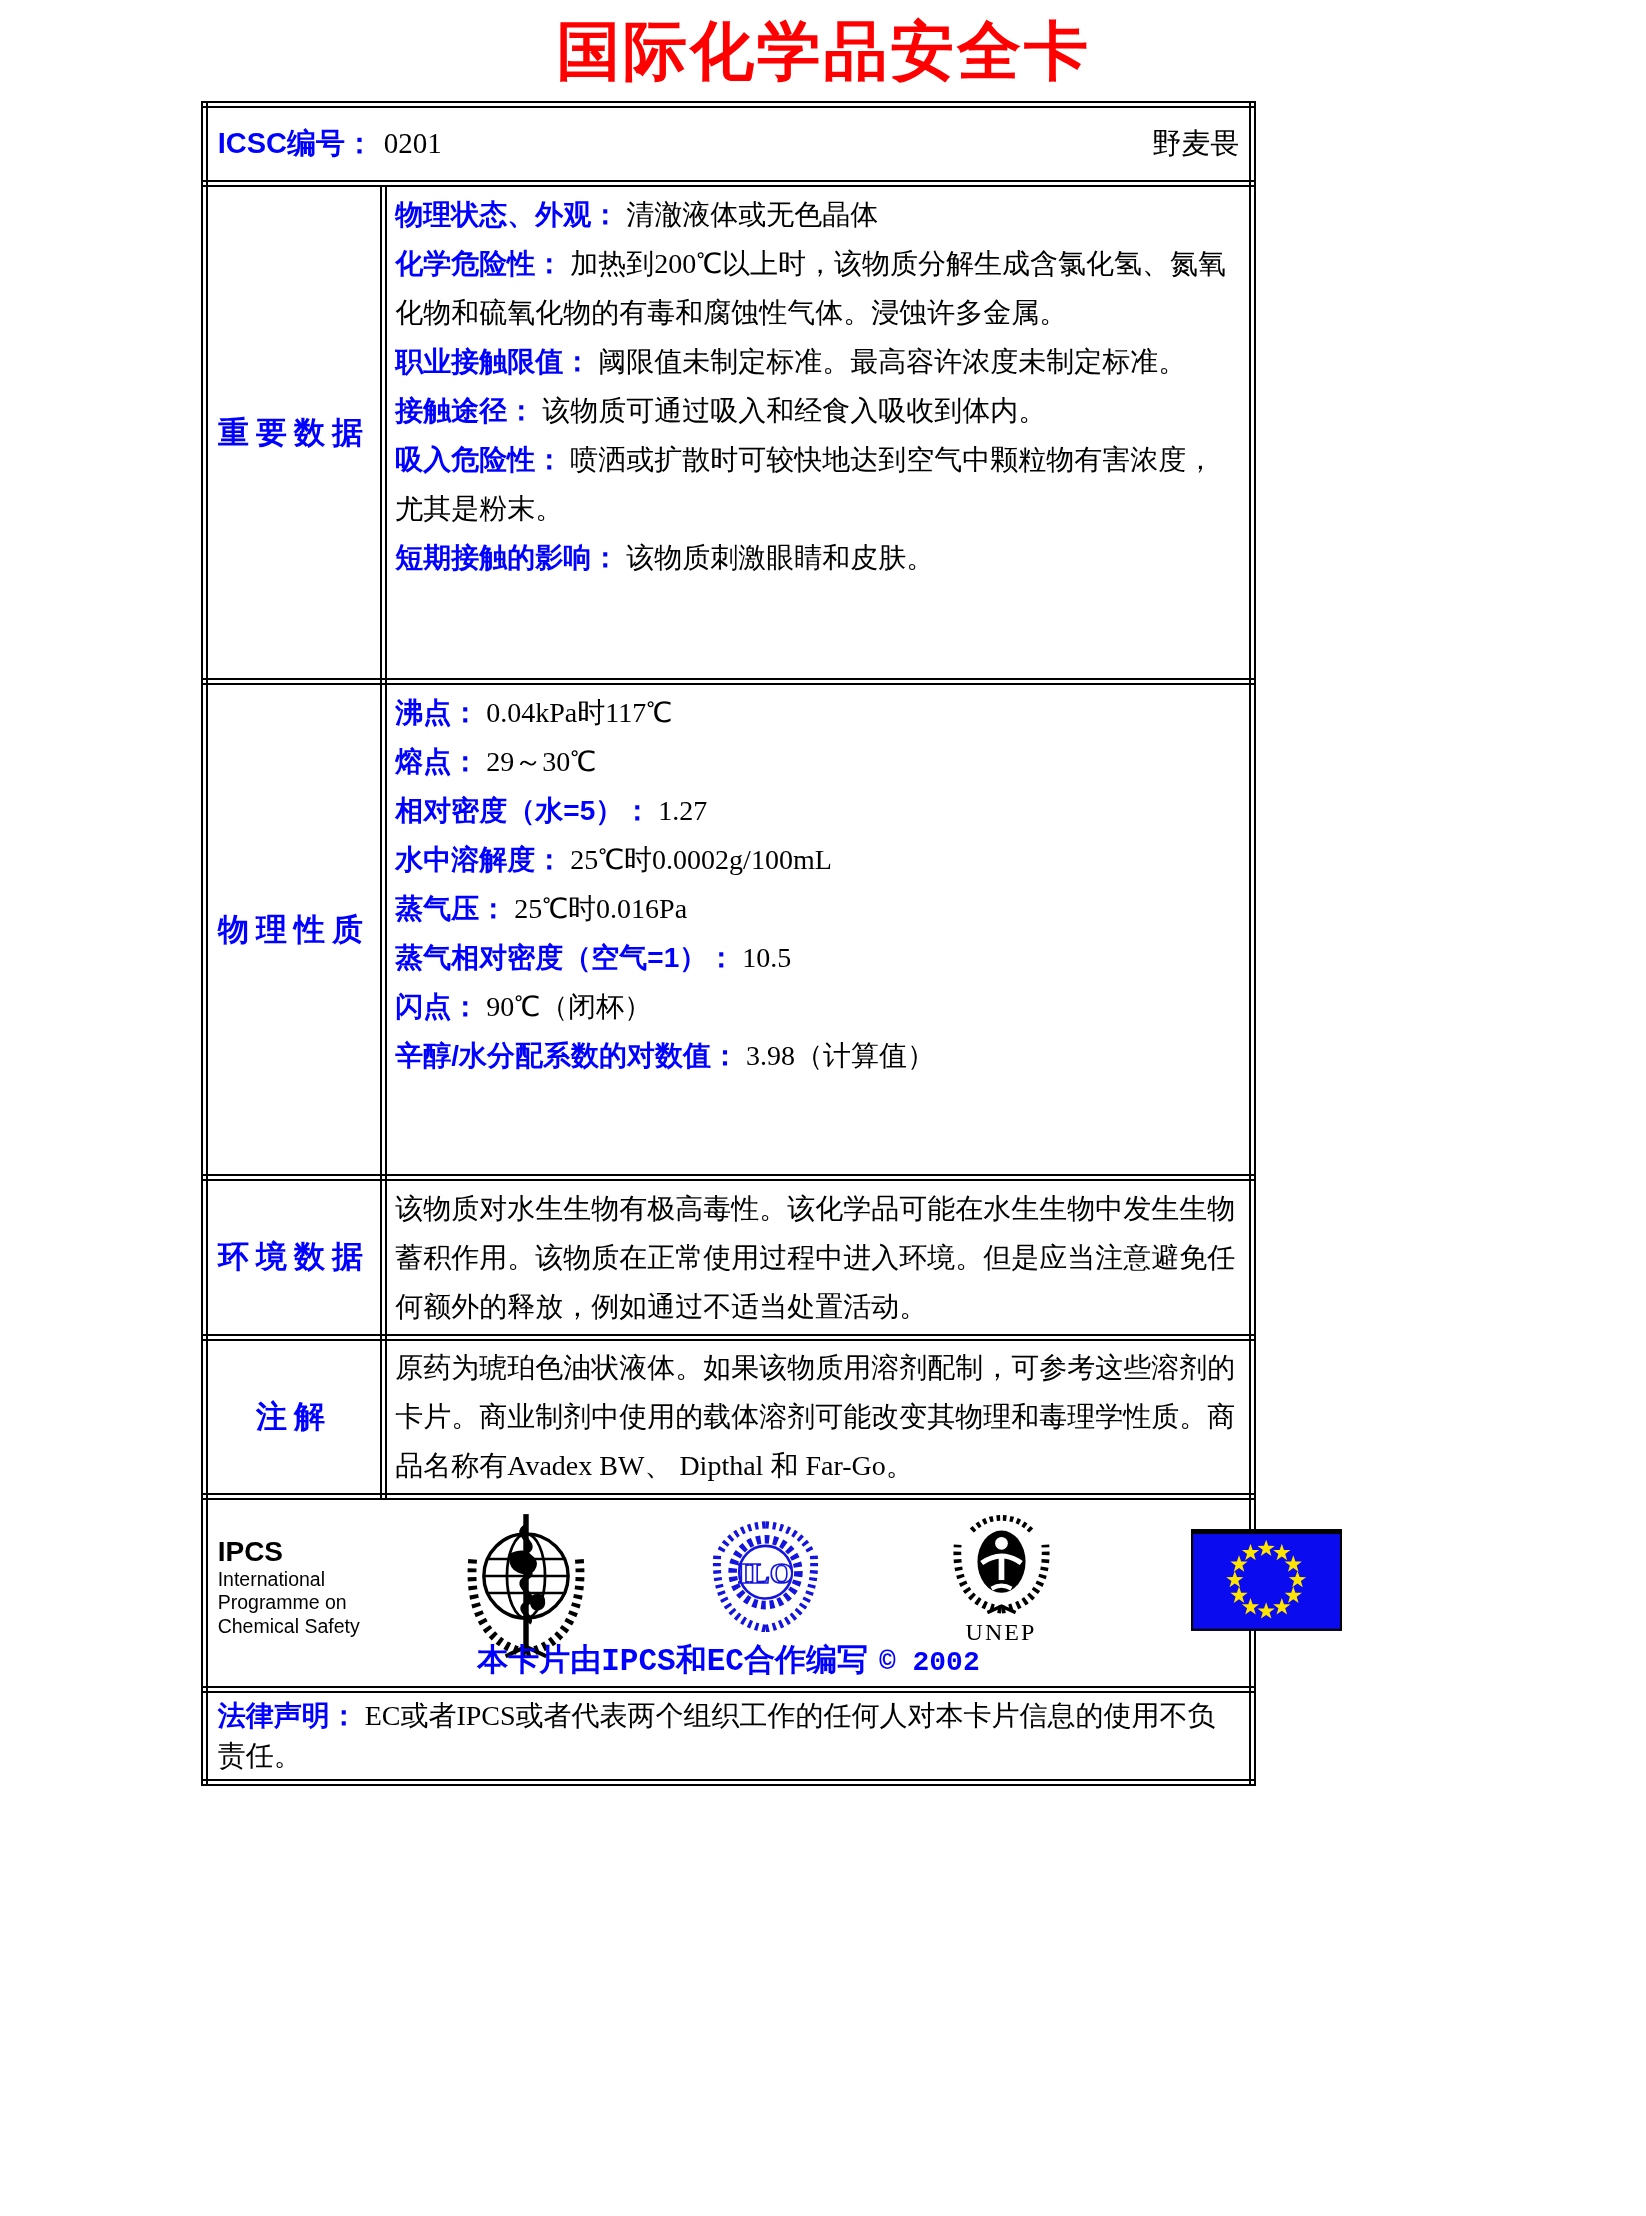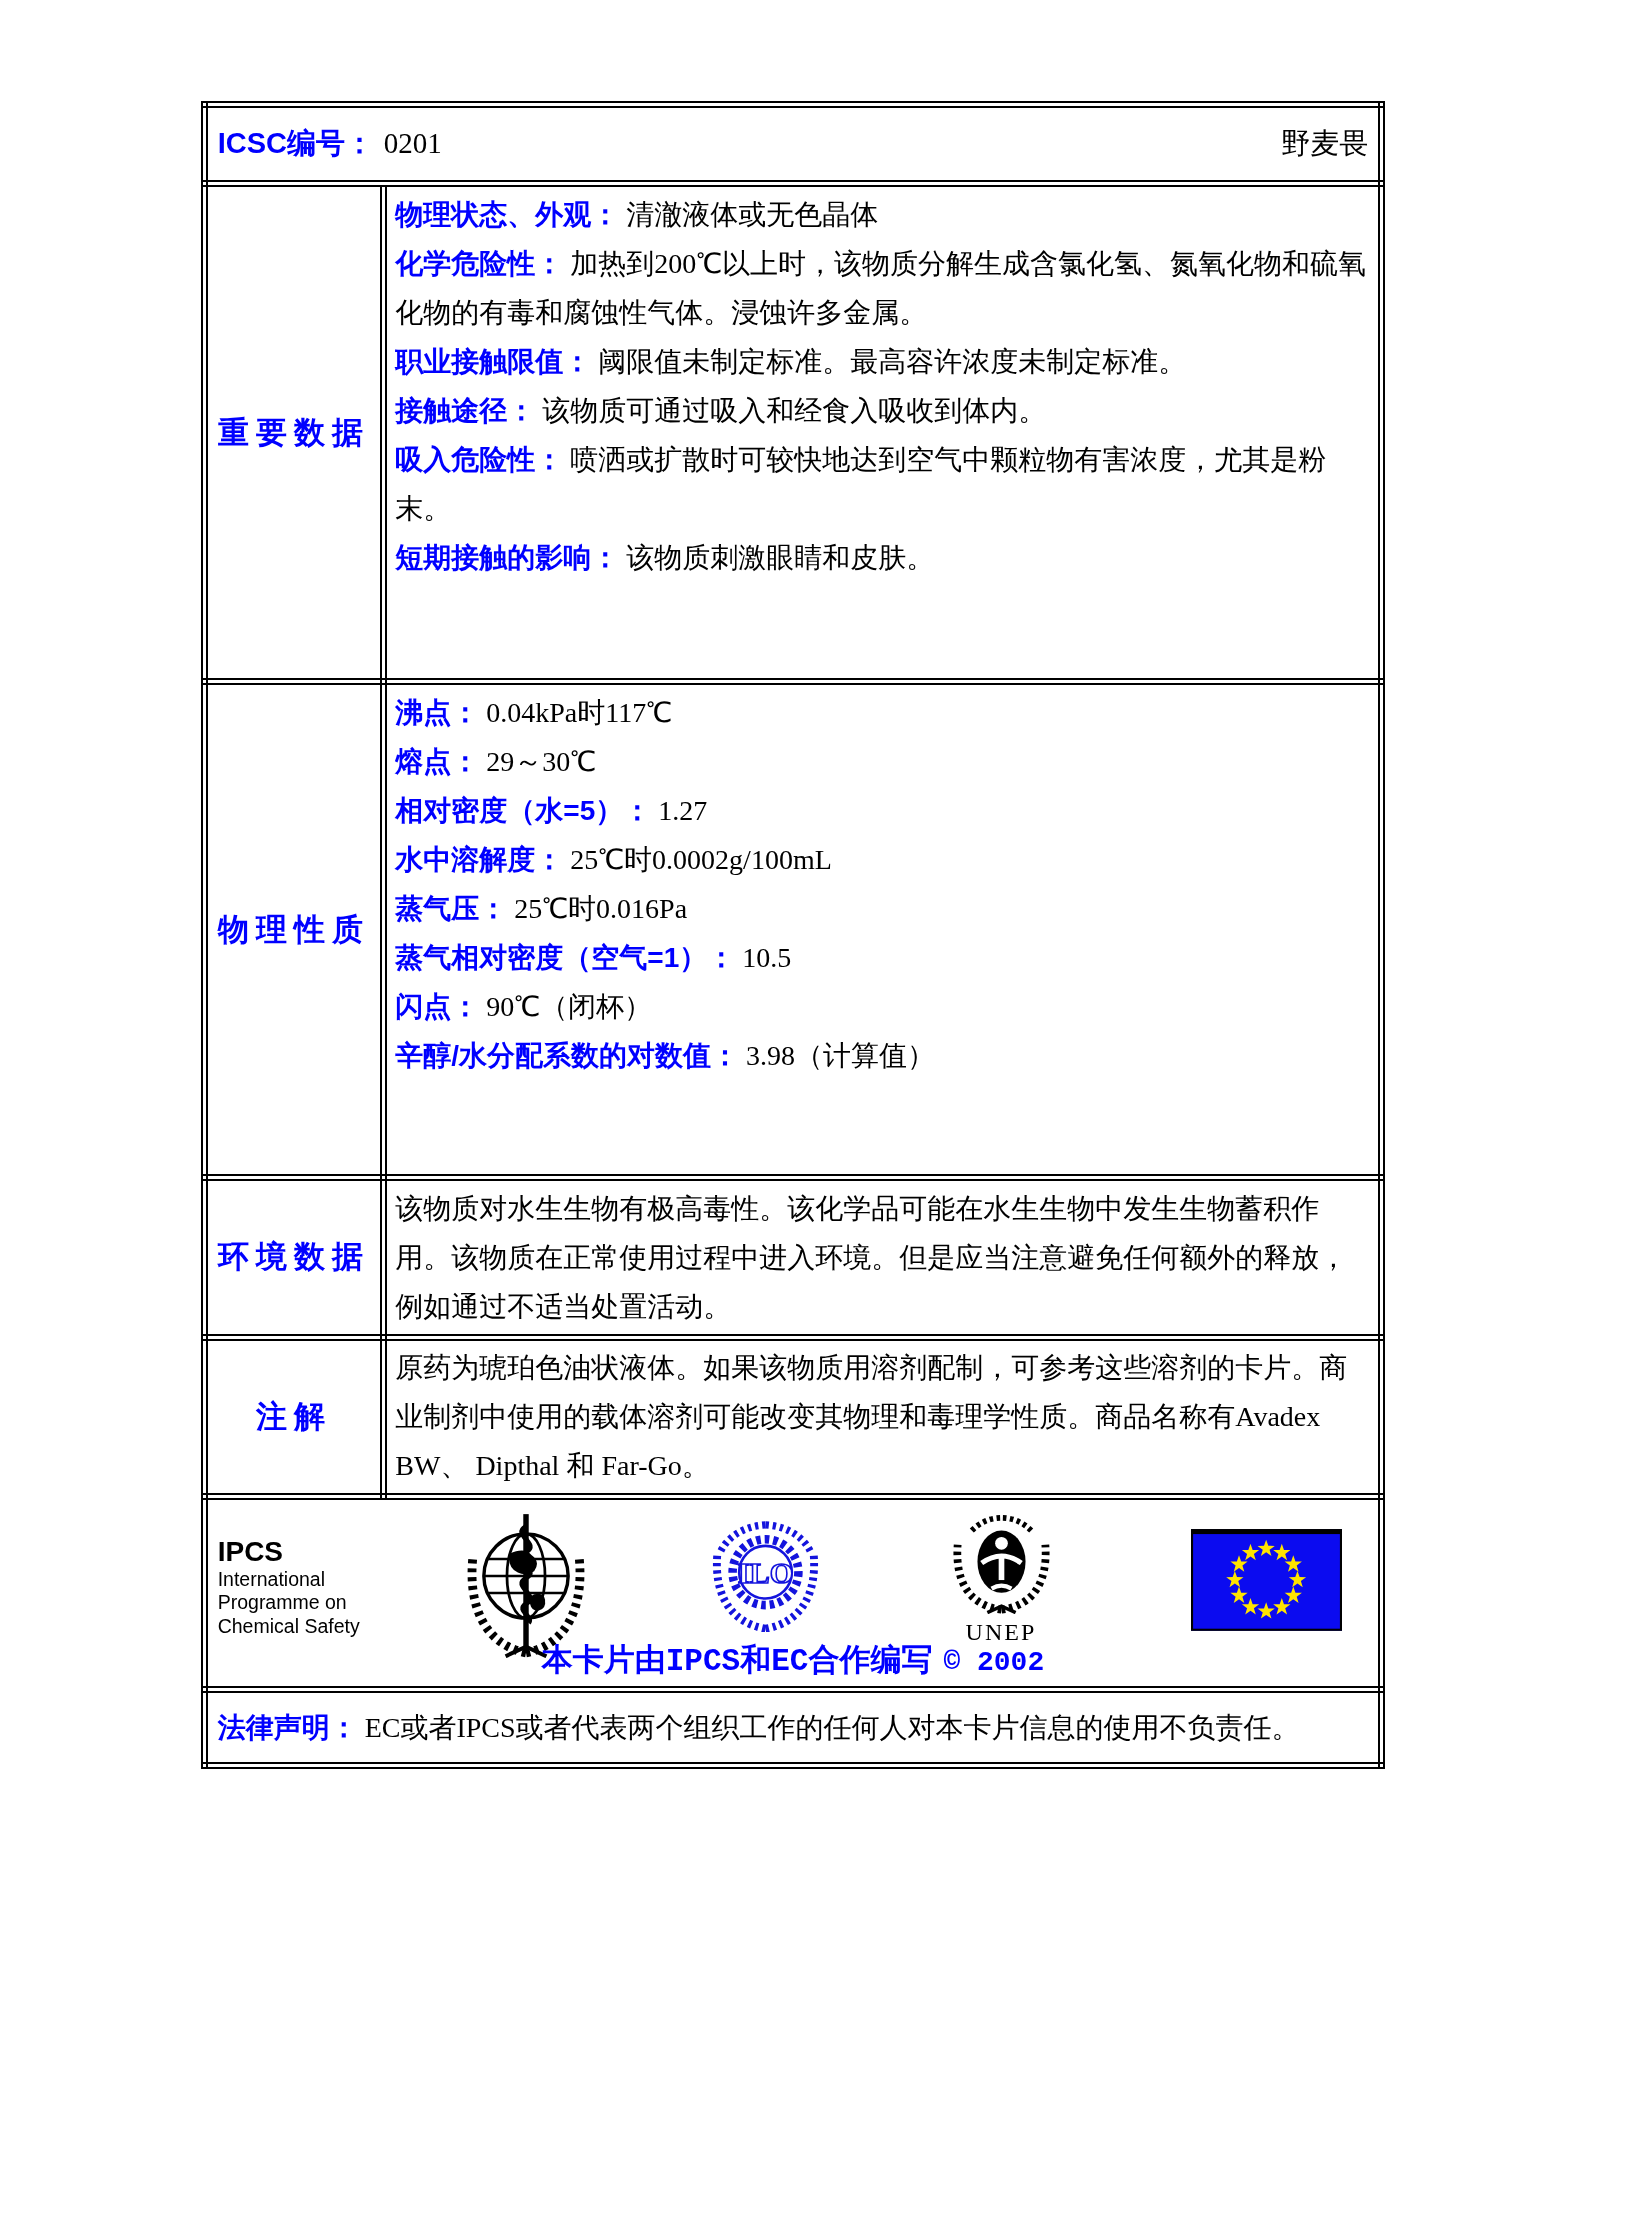--- a/index.html
+++ b/index.html
@@ -1,21 +1,21 @@
 <!DOCTYPE html>
 <html style="--red: #ff0000; --blue: #0000ff;font-size:11px"><head>
 <meta charset="utf-8">
 <style>
   html,body{margin:0;padding:0;background:#ffffff;}
   .page{position:relative;width:1647px;height:2216px;background:#fff;overflow:hidden;
         font-family:"Liberation Serif",serif;color:#000;}
   .doc-title{position:absolute;top:8.3px;left:0;width:100%;text-align:center;
         font-family:"Liberation Serif",serif;font-weight:bold;font-size:64px;
         letter-spacing:2.8px;color:var(--red,#ff0000);}
-  table.card{position:absolute;left:201px;top:101px;width:1184px;
+  table.card{position:absolute;left:201px;top:101px;width:1055px;
         border-collapse:collapse;table-layout:fixed;background:#fff;}
   table.card td{border:7px double #000;background:#fff;}
   td.label-cell{text-align:center;vertical-align:middle;color:var(--blue,#0000ff);
         font-family:"Liberation Sans",sans-serif;font-weight:bold;font-size:31px;
         letter-spacing:7px;}
   td.content-cell{vertical-align:top;padding:2.8px 9.7px 2.8px 8.3px;
         font-size:28px;line-height:49px;}
   td.content-cell .k{color:var(--blue,#0000ff);font-family:"Liberation Sans",sans-serif;
         font-weight:bold;text-align:right;}
   td.header-cell{padding:0 9.7px;}
@@ -42,20 +42,21 @@
   .caption .copy{font-size:28px;margin-left:11px;}
   td.legal-cell{vertical-align:middle;padding:2.8px 9.7px;font-size:28px;line-height:40px;}
   td.legal-cell .k{color:var(--blue,#0000ff);font-family:"Liberation Sans",sans-serif;
         font-weight:bold;margin-right:7px;}
 </style>
 </head>
 <body>
 
 <div class="page">
 
+  <div class="doc-title">国际化学品安全卡</div>
 
   <table class="card">
     <colgroup>
         <col style="width:179px">
         <col>
       </colgroup>
 
     <tbody>
         <tr style="height:79px">
       <td class="header-cell" colspan="2">

